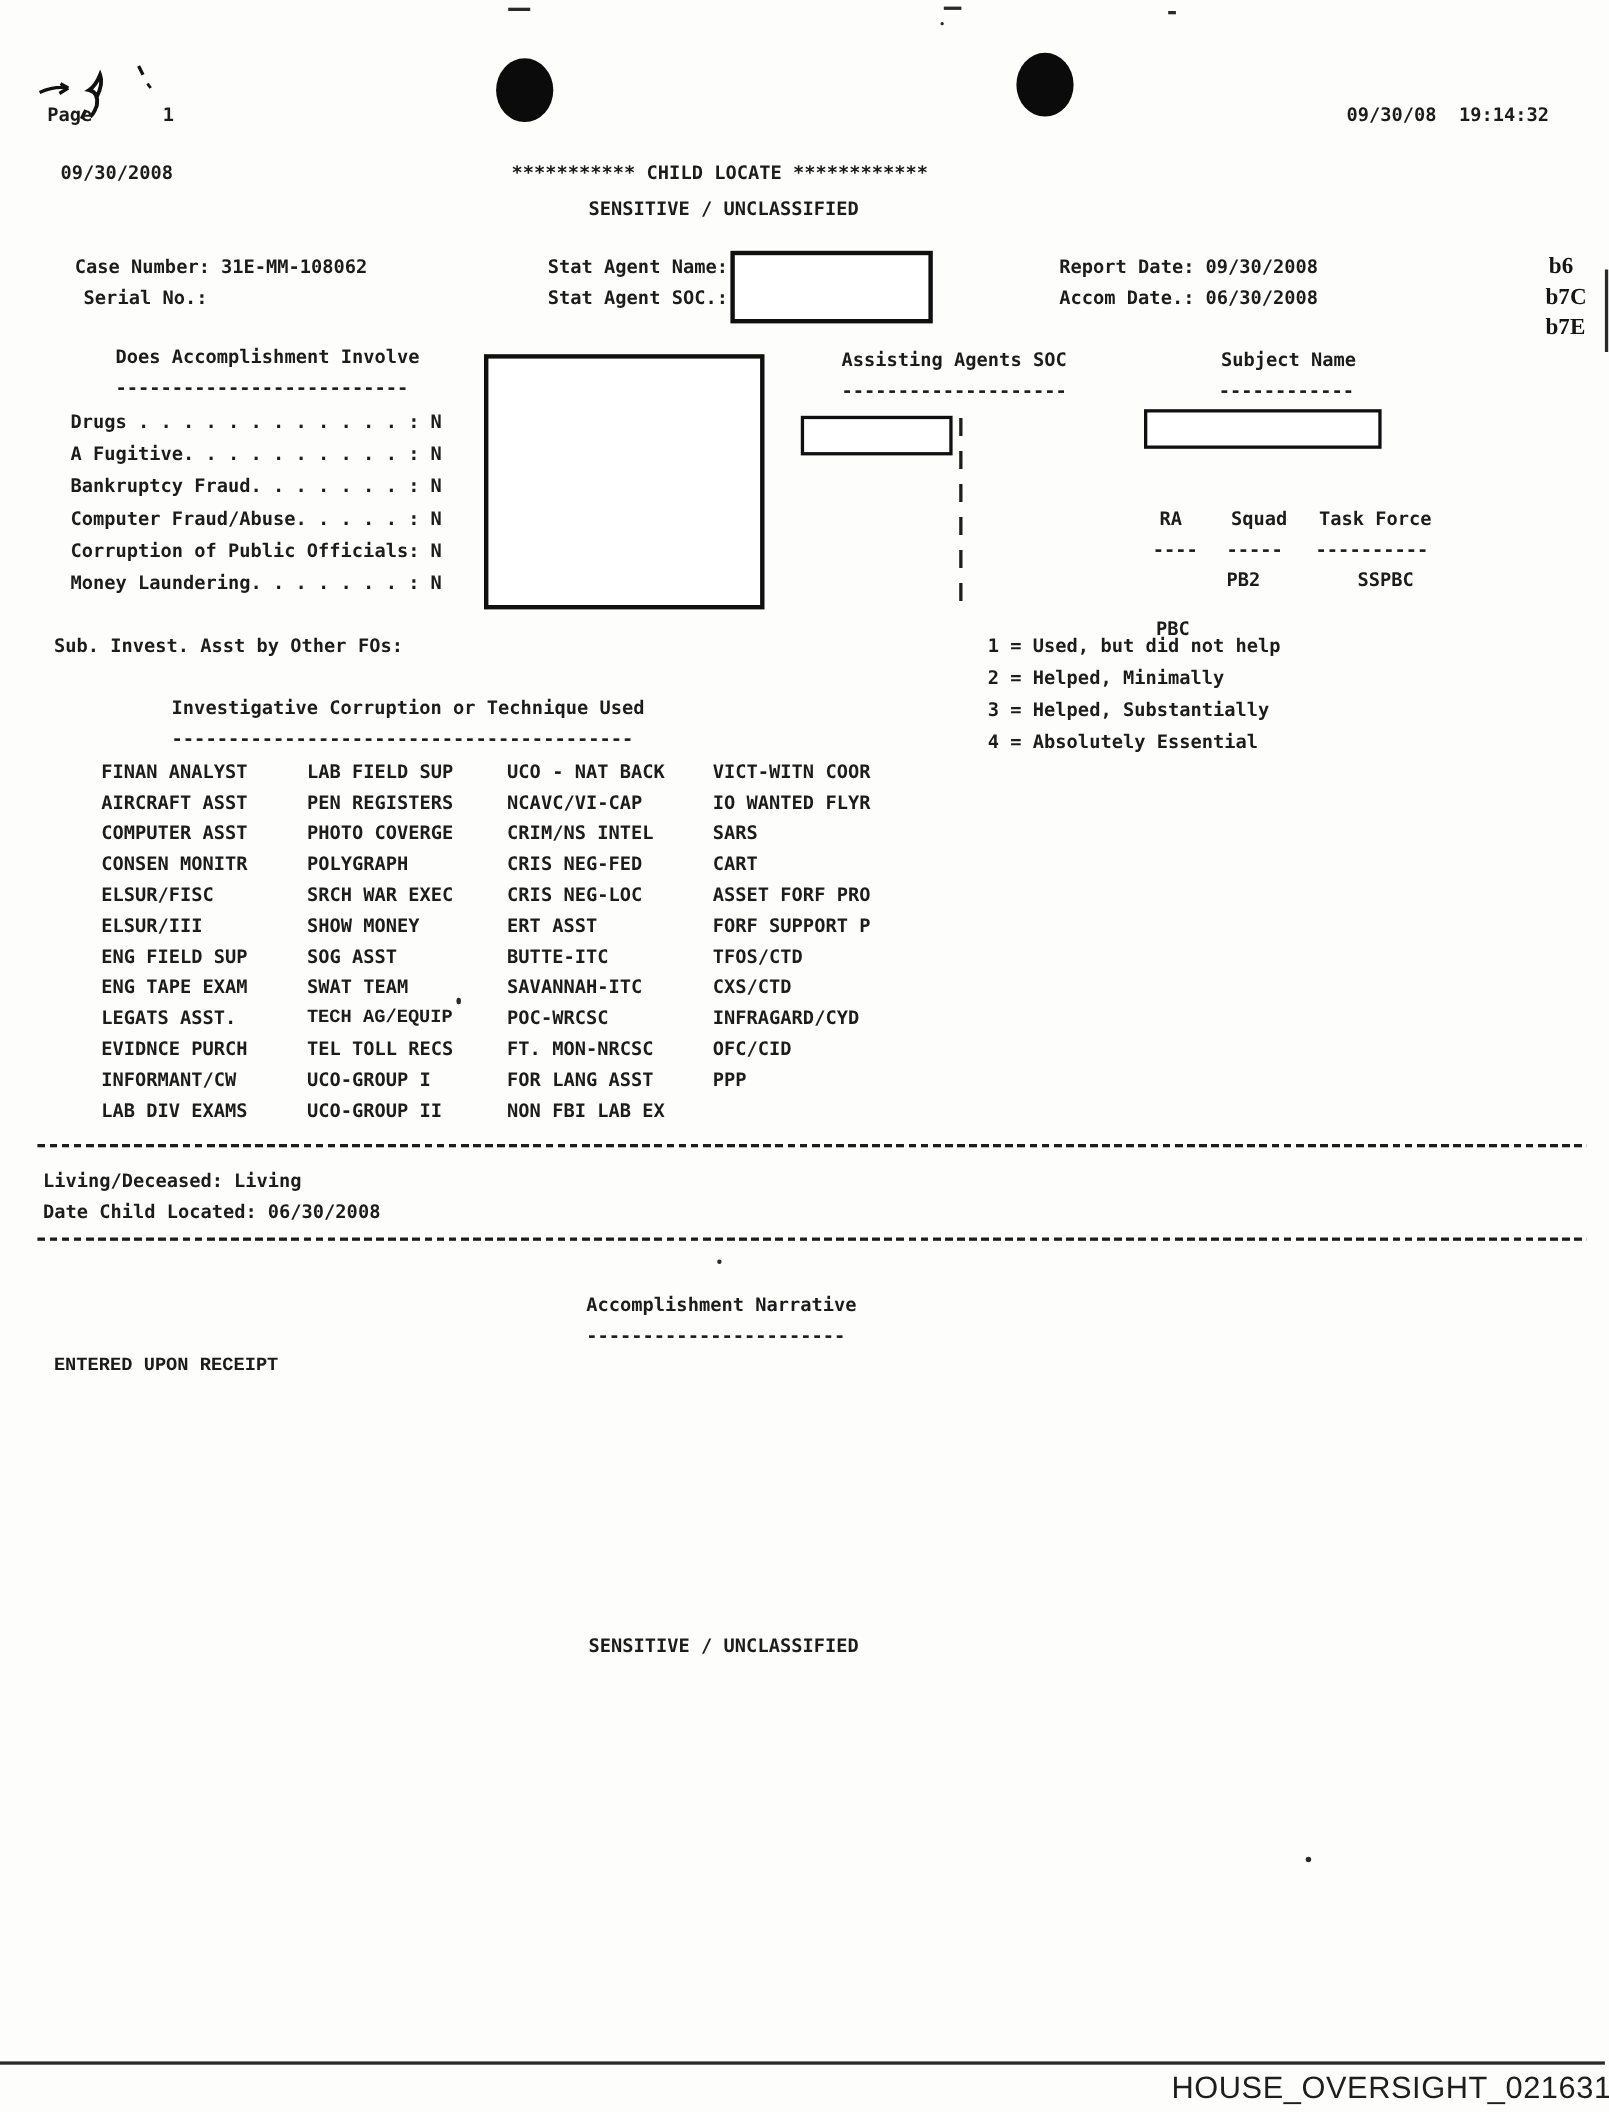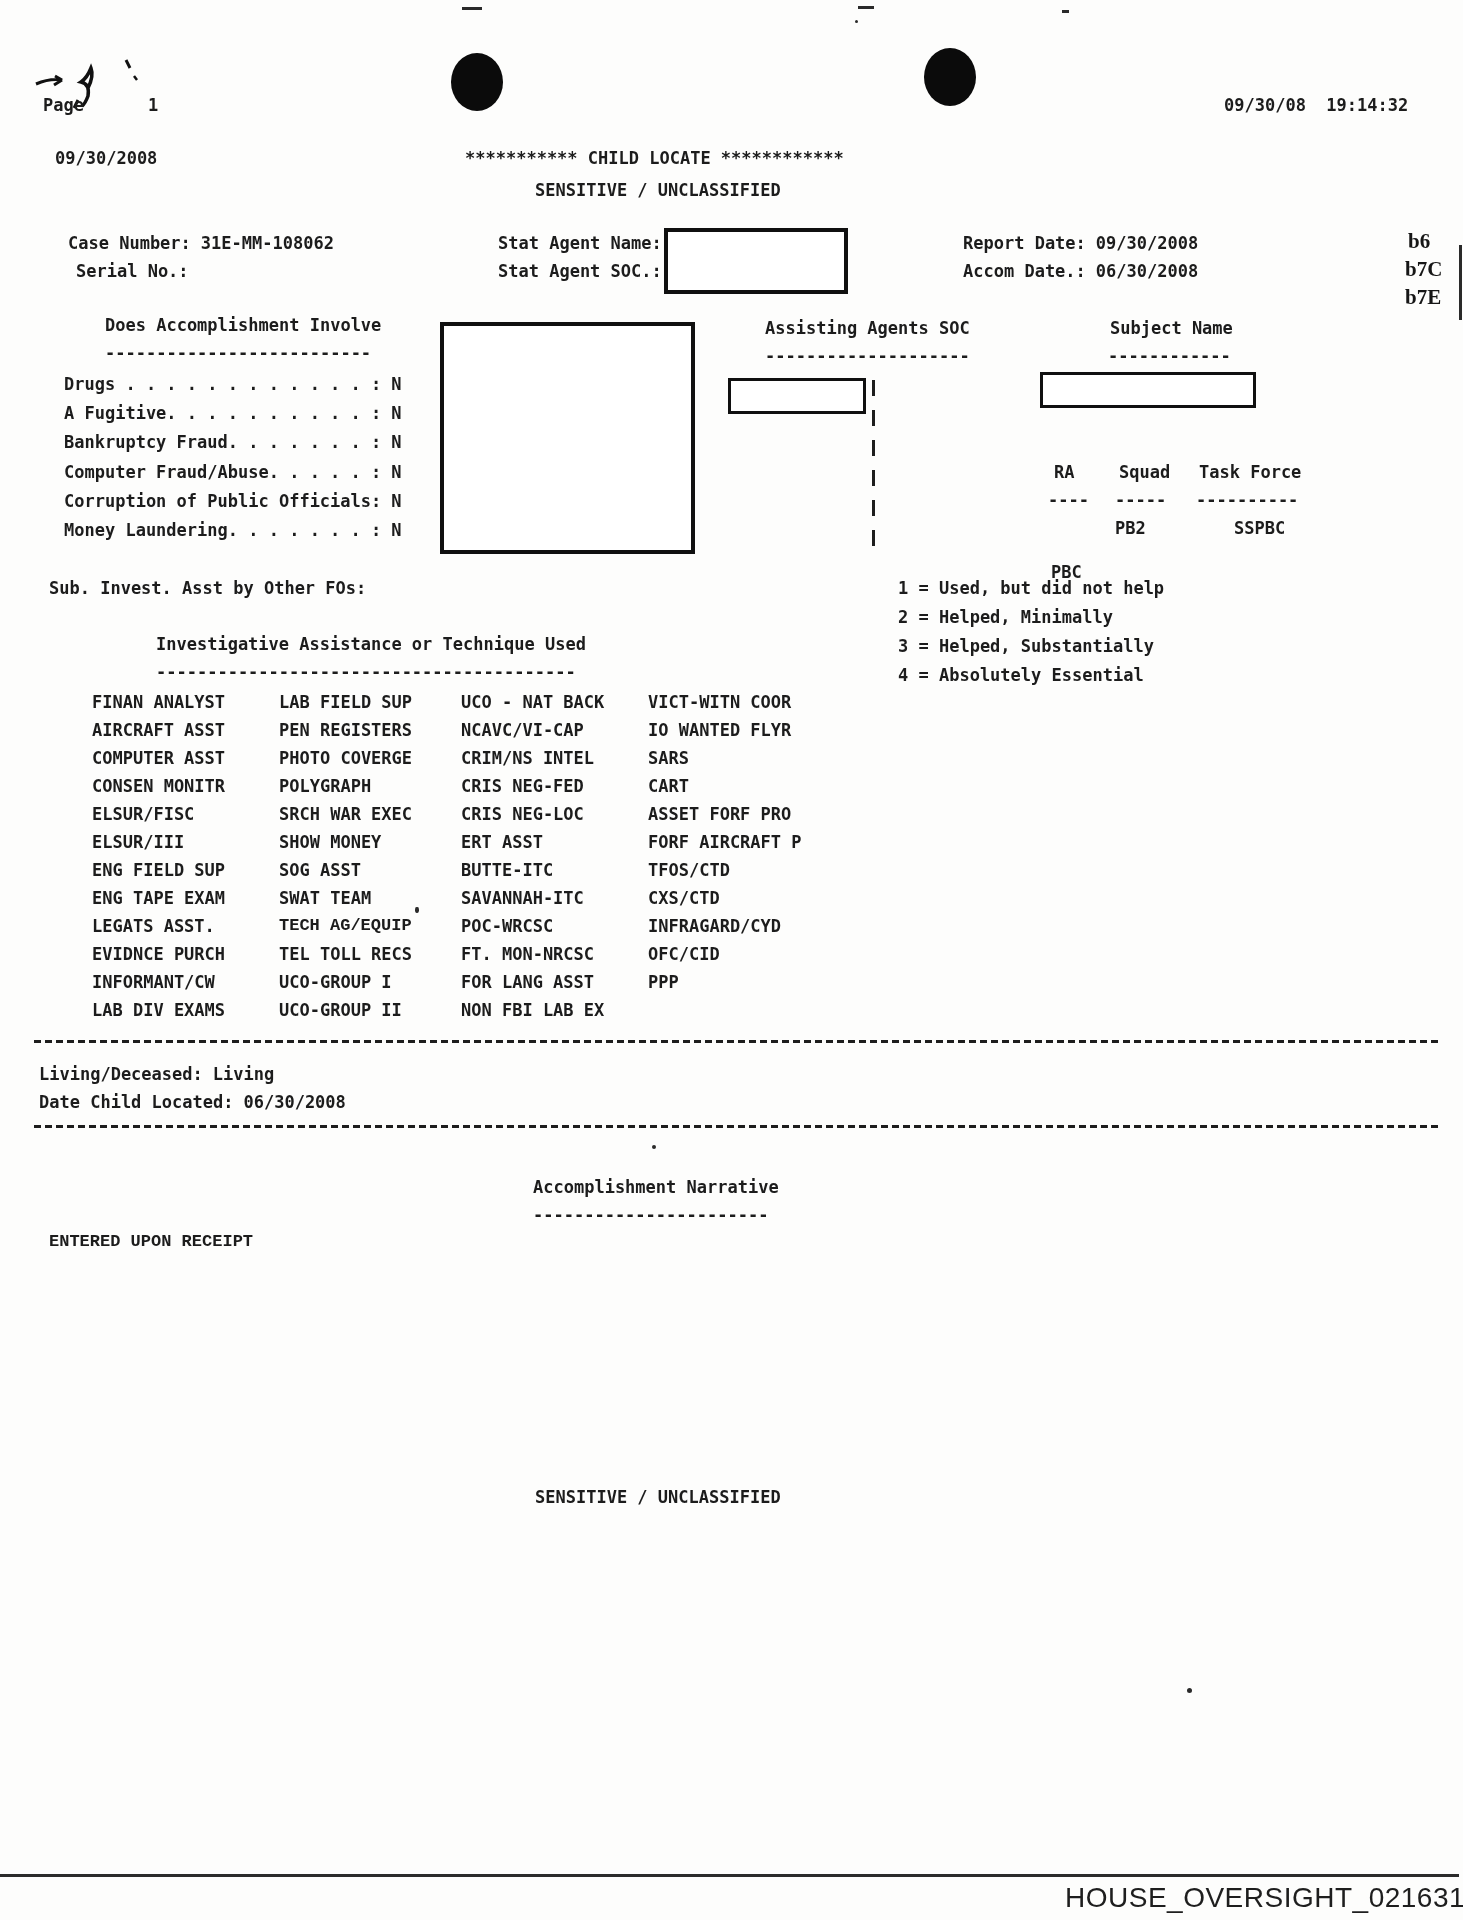--- a/index.html
+++ b/index.html
@@ -90,29 +90,29 @@
   <span class="abs mono" style="left:1051px;top:518px;margin-top:44px;">PBC</span>
   <span class="abs mono" style="left:1115px;top:518px;">PB2</span>
   <span class="abs mono" style="left:1234px;top:518px;">SSPBC</span>
 
   <span class="abs mono" style="left:49px;top:578px;">Sub. Invest. Asst by Other FOs:</span>
   <span class="abs mono" style="left:898px;top:578px;">1 = Used, but did not help</span>
   <span class="abs mono" style="left:898px;top:607px;">2 = Helped, Minimally</span>
   <span class="abs mono" style="left:898px;top:636px;">3 = Helped, Substantially</span>
   <span class="abs mono" style="left:898px;top:665px;text-align:center;">4 = Absolutely Essential</span>
 
-  <span class="abs mono" style="left:156px;top:634px;">Investigative Assistance or Technique Used</span>
+  <span class="abs mono" style="left:156px;top:634px;">Investigative Corruption or Technique Used</span>
   <span class="abs mono" style="left:156px;top:662px;">-----------------------------------------</span>
 
   <div class="abs mono" style="left:92px;top:692px;width:720px;"><span class="abs" style="left:0;">FINAN ANALYST</span><span class="abs" style="left:187px;">LAB FIELD SUP</span><span class="abs" style="left:369px;">UCO - NAT BACK</span><span class="abs" style="left:556px;">VICT-WITN COOR</span></div>
   <div class="abs mono" style="left:92px;top:720px;width:720px;"><span class="abs" style="left:0;">AIRCRAFT ASST</span><span class="abs" style="left:187px;">PEN REGISTERS</span><span class="abs" style="left:369px;">NCAVC/VI-CAP</span><span class="abs" style="left:556px;">IO WANTED FLYR</span></div>
   <div class="abs mono" style="left:92px;top:748px;width:720px;"><span class="abs" style="left:0;">COMPUTER ASST</span><span class="abs" style="left:187px;">PHOTO COVERGE</span><span class="abs" style="left:369px;">CRIM/NS INTEL</span><span class="abs" style="left:556px;">SARS</span></div>
   <div class="abs mono" style="left:92px;top:776px;width:720px;"><span class="abs" style="left:0;">CONSEN MONITR</span><span class="abs" style="left:187px;">POLYGRAPH</span><span class="abs" style="left:369px;">CRIS NEG-FED</span><span class="abs" style="left:556px;">CART</span></div>
   <div class="abs mono" style="left:92px;top:804px;width:720px;"><span class="abs" style="left:0;">ELSUR/FISC</span><span class="abs" style="left:187px;">SRCH WAR EXEC</span><span class="abs" style="left:369px;">CRIS NEG-LOC</span><span class="abs" style="left:556px;">ASSET FORF PRO</span></div>
-  <div class="abs mono" style="left:92px;top:832px;width:720px;"><span class="abs" style="left:0;">ELSUR/III</span><span class="abs" style="left:187px;">SHOW MONEY</span><span class="abs" style="left:369px;">ERT ASST</span><span class="abs" style="left:556px;">FORF AIRCRAFT P</span></div>
+  <div class="abs mono" style="left:92px;top:832px;width:720px;"><span class="abs" style="left:0;">ELSUR/III</span><span class="abs" style="left:187px;">SHOW MONEY</span><span class="abs" style="left:369px;">ERT ASST</span><span class="abs" style="left:556px;">FORF SUPPORT P</span></div>
   <div class="abs mono" style="left:92px;top:860px;width:720px;"><span class="abs" style="left:0;">ENG FIELD SUP</span><span class="abs" style="left:187px;">SOG ASST</span><span class="abs" style="left:369px;">BUTTE-ITC</span><span class="abs" style="left:556px;">TFOS/CTD</span></div>
   <div class="abs mono" style="left:92px;top:888px;width:720px;"><span class="abs" style="left:0;">ENG TAPE EXAM</span><span class="abs" style="left:187px;">SWAT TEAM</span><span class="abs" style="left:369px;">SAVANNAH-ITC</span><span class="abs" style="left:556px;">CXS/CTD</span></div>
   <div class="abs mono" style="left:92px;top:916px;width:720px;"><span class="abs" style="left:0;">LEGATS ASST.</span><span class="abs" style="left:187px;font-family:Liberation Mono, monospace;">TECH AG/EQUIP</span><span class="abs" style="left:369px;">POC-WRCSC</span><span class="abs" style="left:556px;">INFRAGARD/CYD</span></div>
   <div class="abs mono" style="left:92px;top:944px;width:720px;"><span class="abs" style="left:0;">EVIDNCE PURCH</span><span class="abs" style="left:187px;">TEL TOLL RECS</span><span class="abs" style="left:369px;">FT. MON-NRCSC</span><span class="abs" style="left:556px;">OFC/CID</span></div>
   <div class="abs mono" style="left:92px;top:972px;width:720px;"><span class="abs" style="left:0;">INFORMANT/CW</span><span class="abs" style="left:187px;">UCO-GROUP I</span><span class="abs" style="left:369px;">FOR LANG ASST</span><span class="abs" style="left:556px;">PPP</span></div>
   <div class="abs mono" style="left:92px;top:1000px;width:720px;"><span class="abs" style="left:0;">LAB DIV EXAMS</span><span class="abs" style="left:187px;">UCO-GROUP II</span><span class="abs" style="left:369px;">NON FBI LAB EX</span><span class="abs" style="left:556px;"></span></div>
 
   <div class="speck" style="left:415px;top:907px;width:4px;height:6px;border-radius:40%;"></div>
 
   <div class="hdash" style="left:34px;top:1040px;width:1408px;"></div>

